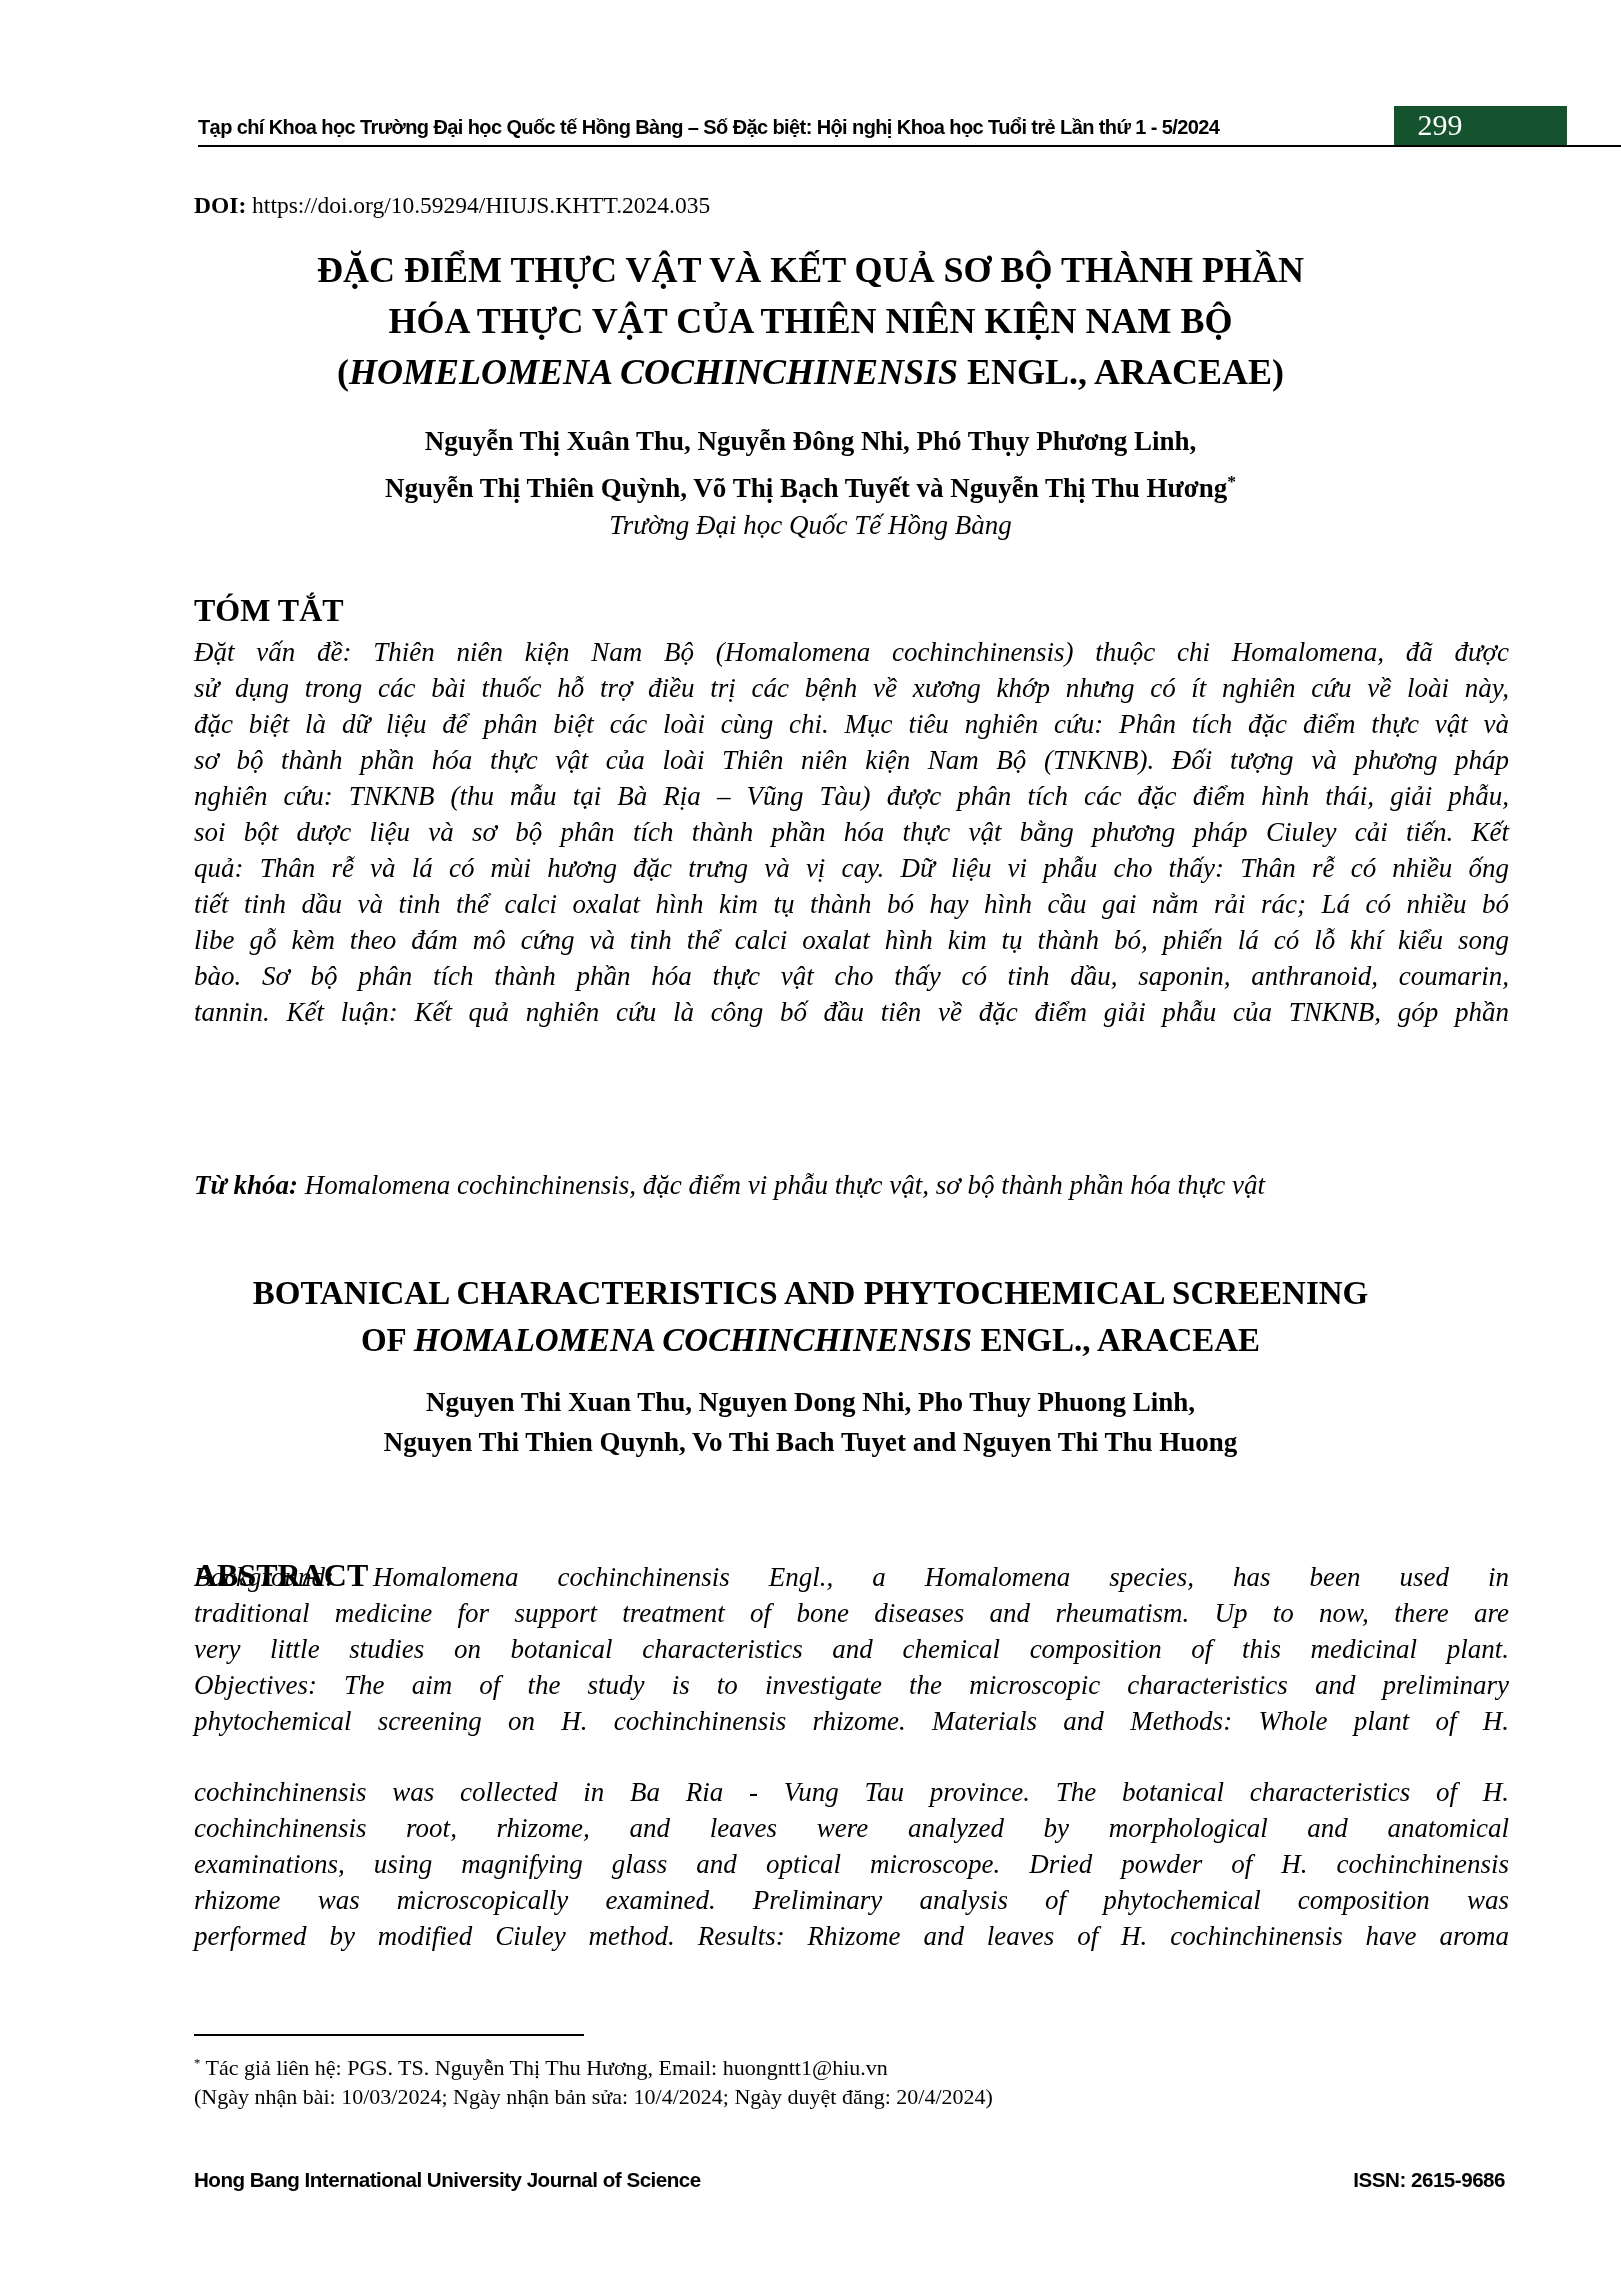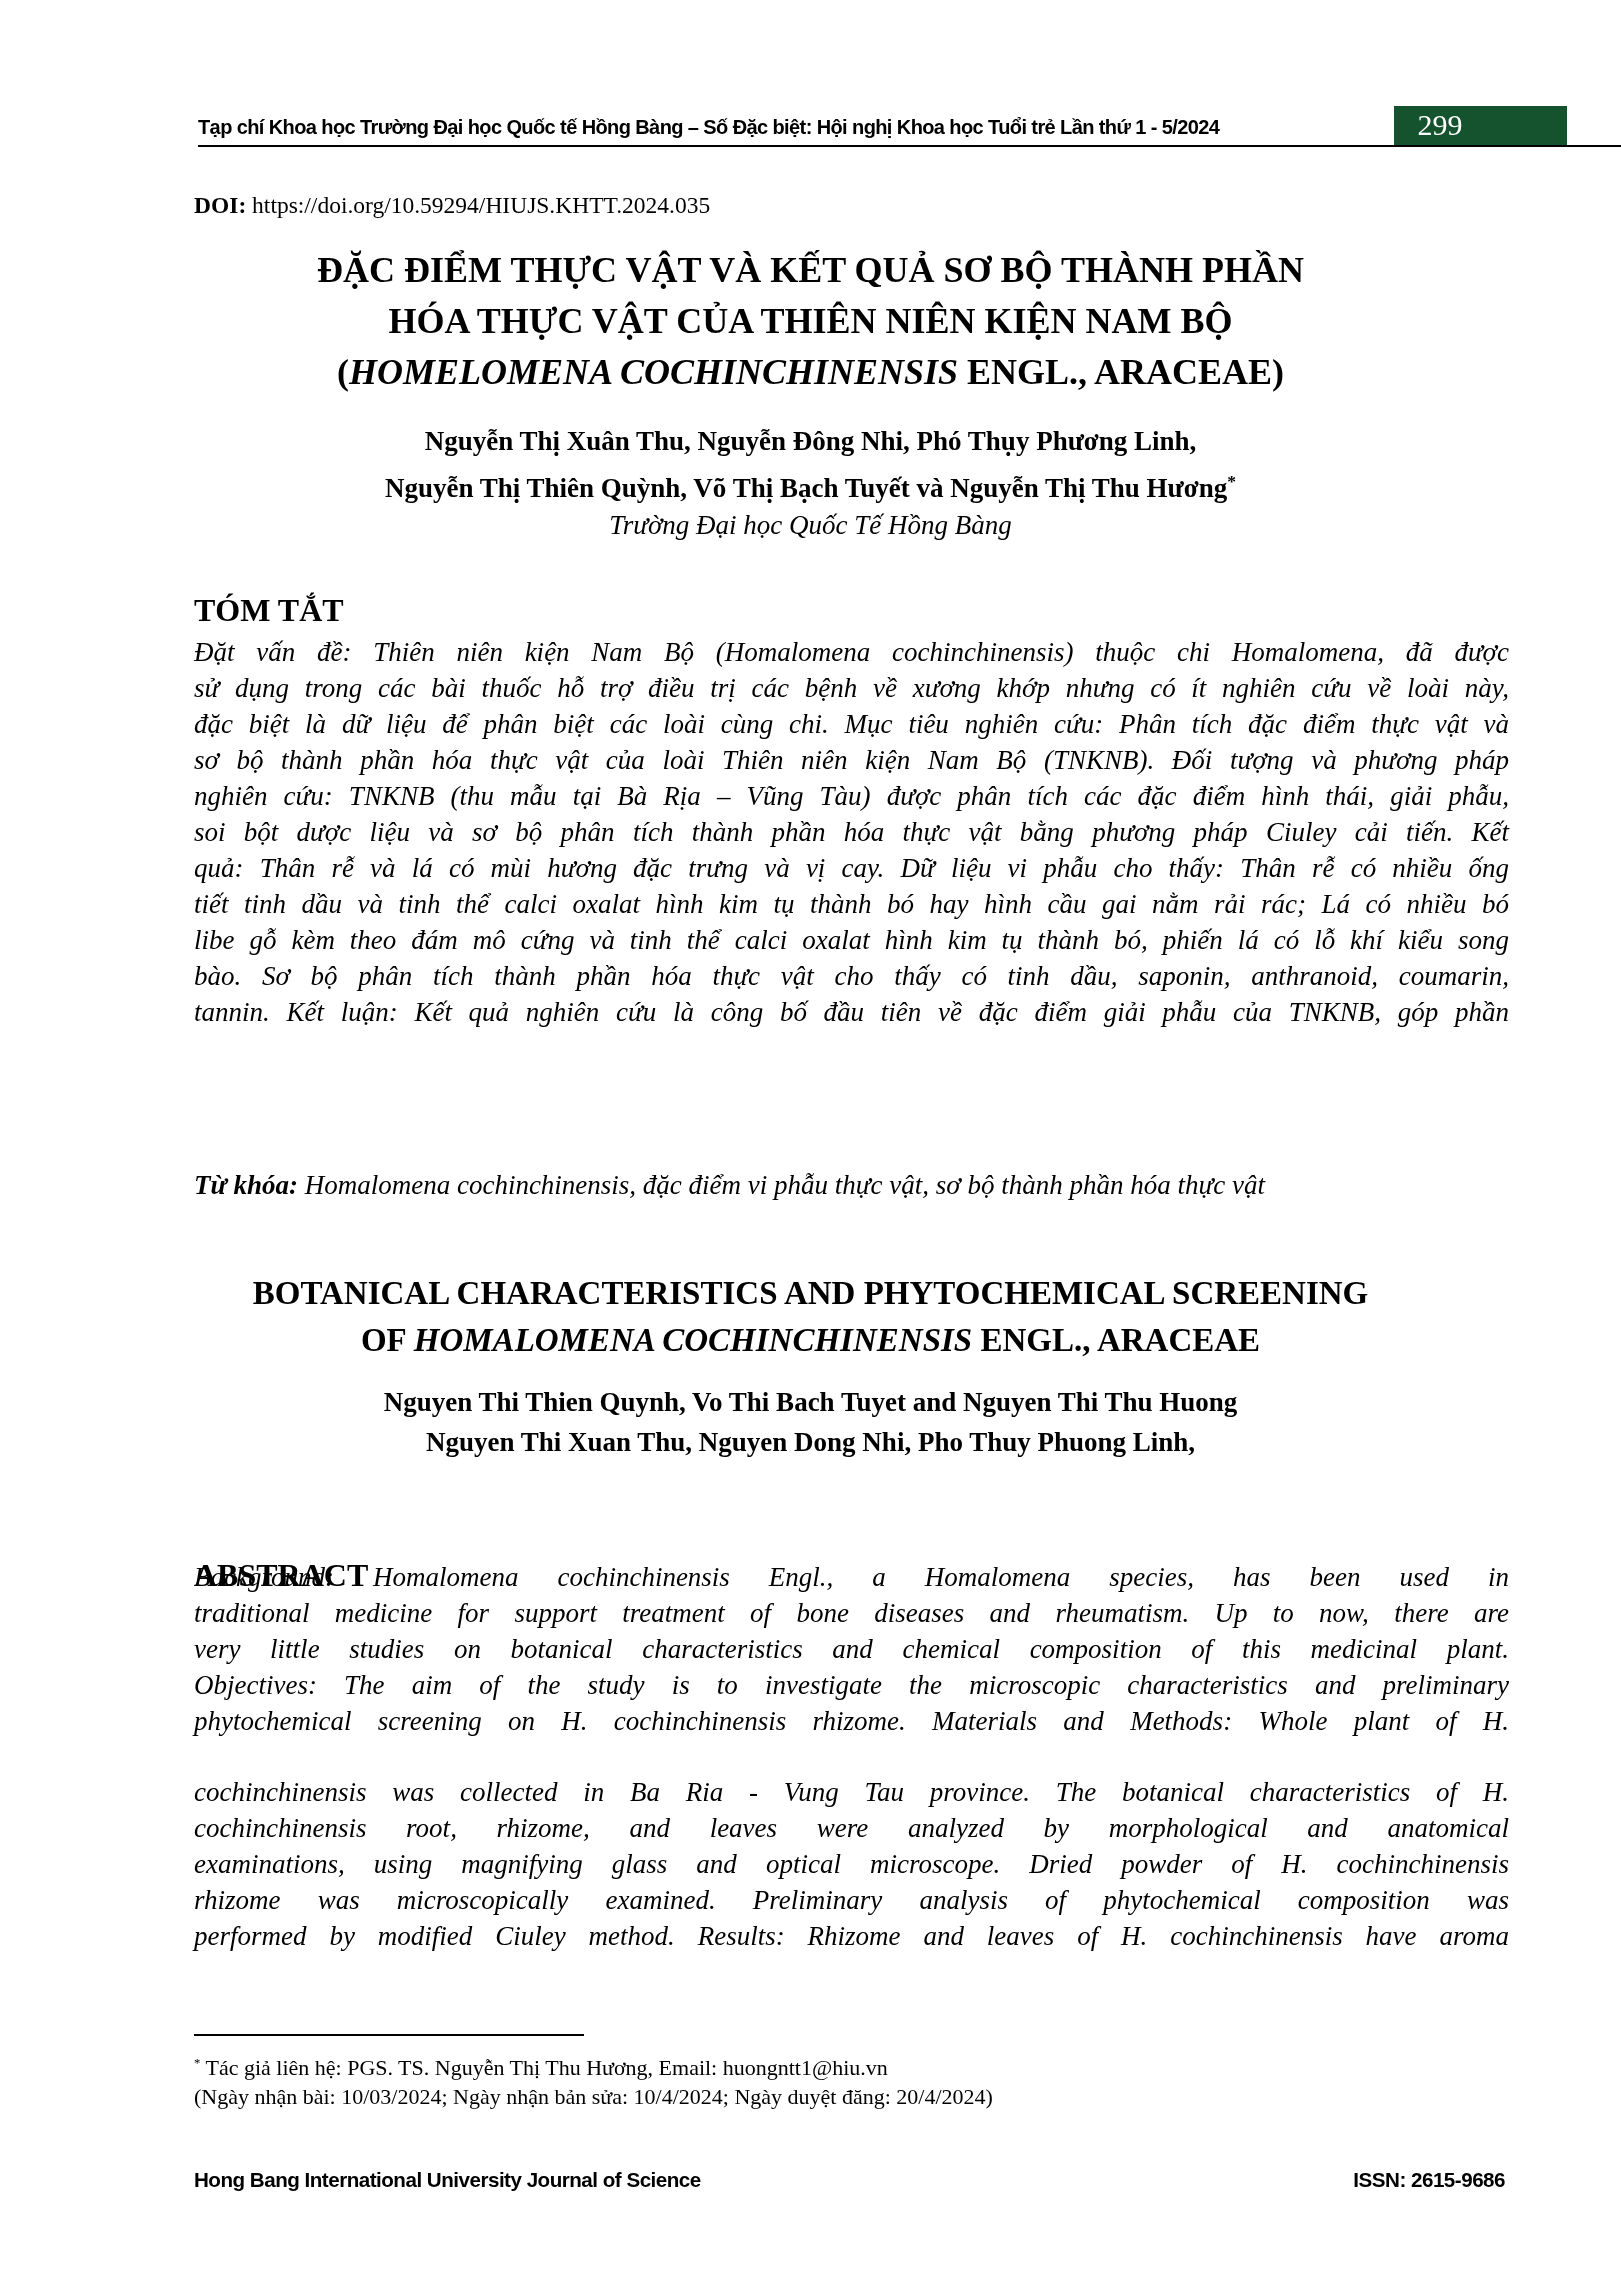--- a/index.html
+++ b/index.html
@@ -149,22 +149,22 @@
 <div class="keywords">
   <span class="kw-label">Từ khóa:</span><span class="kw-text"> Homalomena cochinchinensis, đặc điểm vi phẫu thực vật, sơ bộ thành phần hóa thực vật</span>
 </div>
 
 <div class="center-block title-en">
   <span class="line" style="">BOTANICAL CHARACTERISTICS AND PHYTOCHEMICAL SCREENING</span>
   <span class="line" style=""><span>OF </span><i>HOMALOMENA COCHINCHINENSIS</i><span> ENGL., ARACEAE</span></span>
 </div>
 
 <div class="center-block authors-en">
+  <span class="line" style="">Nguyen Thi Xuan Thu, Nguyen Dong Nhi, Pho Thuy Phuong Linh,</span>
   <span class="line" style="">Nguyen Thi Thien Quynh, Vo Thi Bach Tuyet and Nguyen Thi Thu Huong</span>
-  <span class="line" style="">Nguyen Thi Xuan Thu, Nguyen Dong Nhi, Pho Thuy Phuong Linh,</span>
 </div>
 
 <div class="section-head" style="top:1525px;margin-top:32px;">ABSTRACT</div>
 <div class="abstract-body" id="abstract-body" style="top:1559px;">
     <span class="line" style="width: 1315px;">Background: Homalomena cochinchinensis Engl., a Homalomena species, has been used in</span>
     <span class="line" style="width: 1315px;">traditional medicine for support treatment of bone diseases and rheumatism. Up to now, there are</span>
     <span class="line" style="width: 1315px;">very little studies on botanical characteristics and chemical composition of this medicinal plant.</span>
     <span class="line" style="width: 1315px;">Objectives: The aim of the study is to investigate the microscopic characteristics and preliminary</span>
     <span class="line" style="width: 1315px;">phytochemical screening on H. cochinchinensis rhizome. Materials and Methods: Whole plant of H.</span>
     <span class="line" style="width: 1315px; margin-top: 35px;">cochinchinensis was collected in Ba Ria - Vung Tau province. The botanical characteristics of H.</span>

